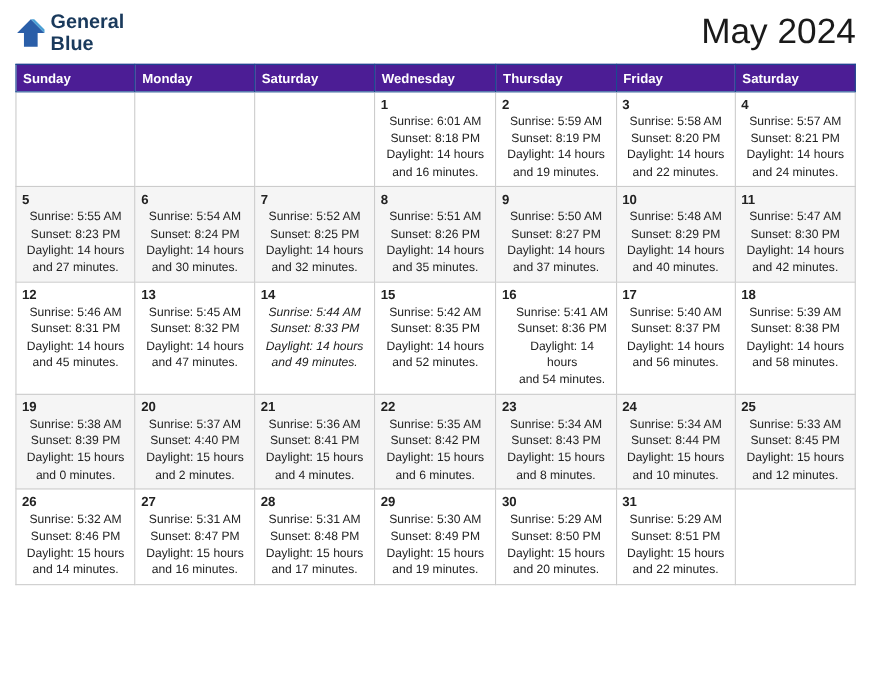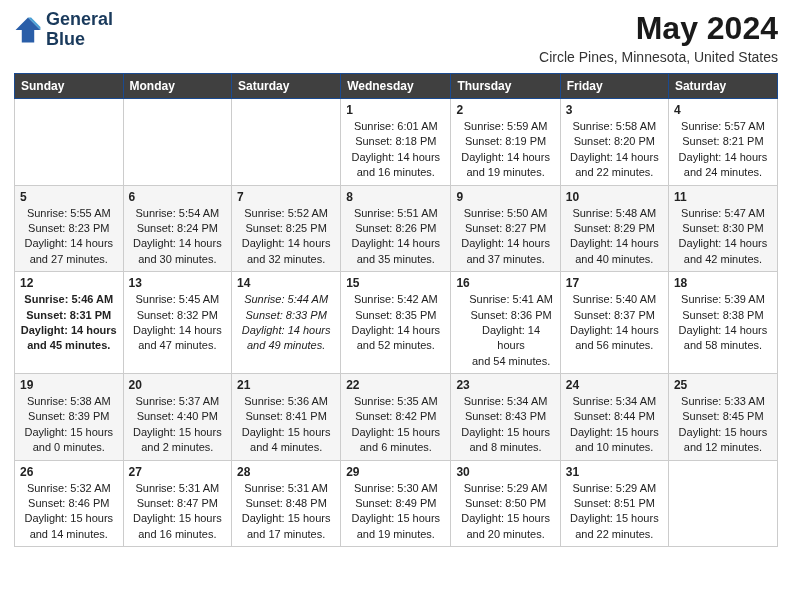--- a/index.html
+++ b/index.html
@@ -35,35 +35,35 @@
     }
     .logo-icon {
       width: 28px;
       height: 28px;
     }
     .title-block {
       text-align: right;
     }
     .month-title {
       font-size: 32px;
-      font-weight: bold;
+      font-weight: normal;
       color: #1a1a1a;
     }
     .subtitle {
       font-size: 14px;
       color: #333;
       margin-top: 2px;
     }
     .calendar {
       width: 100%;
       border-collapse: collapse;
       font-size: 10.5px;
     }
     .calendar thead th {
-      background: #404040;
+      background: #4c1d95;
       color: #fff;
       font-weight: bold;
       font-size: 12px;
       text-align: left;
       padding: 5px 6px;
       border: 1px solid #1a4a90;
     }
     .calendar tbody td {
       border: 1px solid #ccc;
       vertical-align: top;
@@ -103,21 +103,20 @@
         <polygon points="18,2 34,18 26,18 26,34 10,34 10,18 2,18" fill="#2a5ea8"></polygon>
         <polygon points="22,2 34,14 34,18 18,2" fill="#4a9fd4"></polygon>
       </svg>
       <div class="logo-text">
         <div>General</div>
         <div>Blue</div>
       </div>
     </div>
     <div class="title-block">
       <div class="month-title">May 2024</div>
-      <div class="subtitle">Circle Pines, Minnesota, United States</div>
     </div>
   </div>
 
   <table class="calendar">
     <thead>
       <tr>
       <th>Sunday</th>
           <th>Monday</th>
           <th>Saturday</th>
           <th>Wednesday</th>
@@ -207,21 +206,21 @@
             <div class="day-number">11</div>
             <div class="day-info" style="white-space: pre-line;">Sunrise: 5:47 AM
 Sunset: 8:30 PM
 Daylight: 14 hours
 and 42 minutes.</div>
           </td>
         </tr>
         <tr>
           <td>
             <div class="day-number">12</div>
-            <div class="day-info" style="white-space: pre-line; font-weight: bold;">Sunrise: 5:46 AM
+            <div class="day-info" style="white-space: pre-line;">Sunrise: 5:46 AM
 Sunset: 8:31 PM
 Daylight: 14 hours
 and 45 minutes.</div>
           </td>
           <td>
             <div class="day-number">13</div>
             <div class="day-info" style="white-space: pre-line;">Sunrise: 5:45 AM
 Sunset: 8:32 PM
 Daylight: 14 hours
 and 47 minutes.</div>

